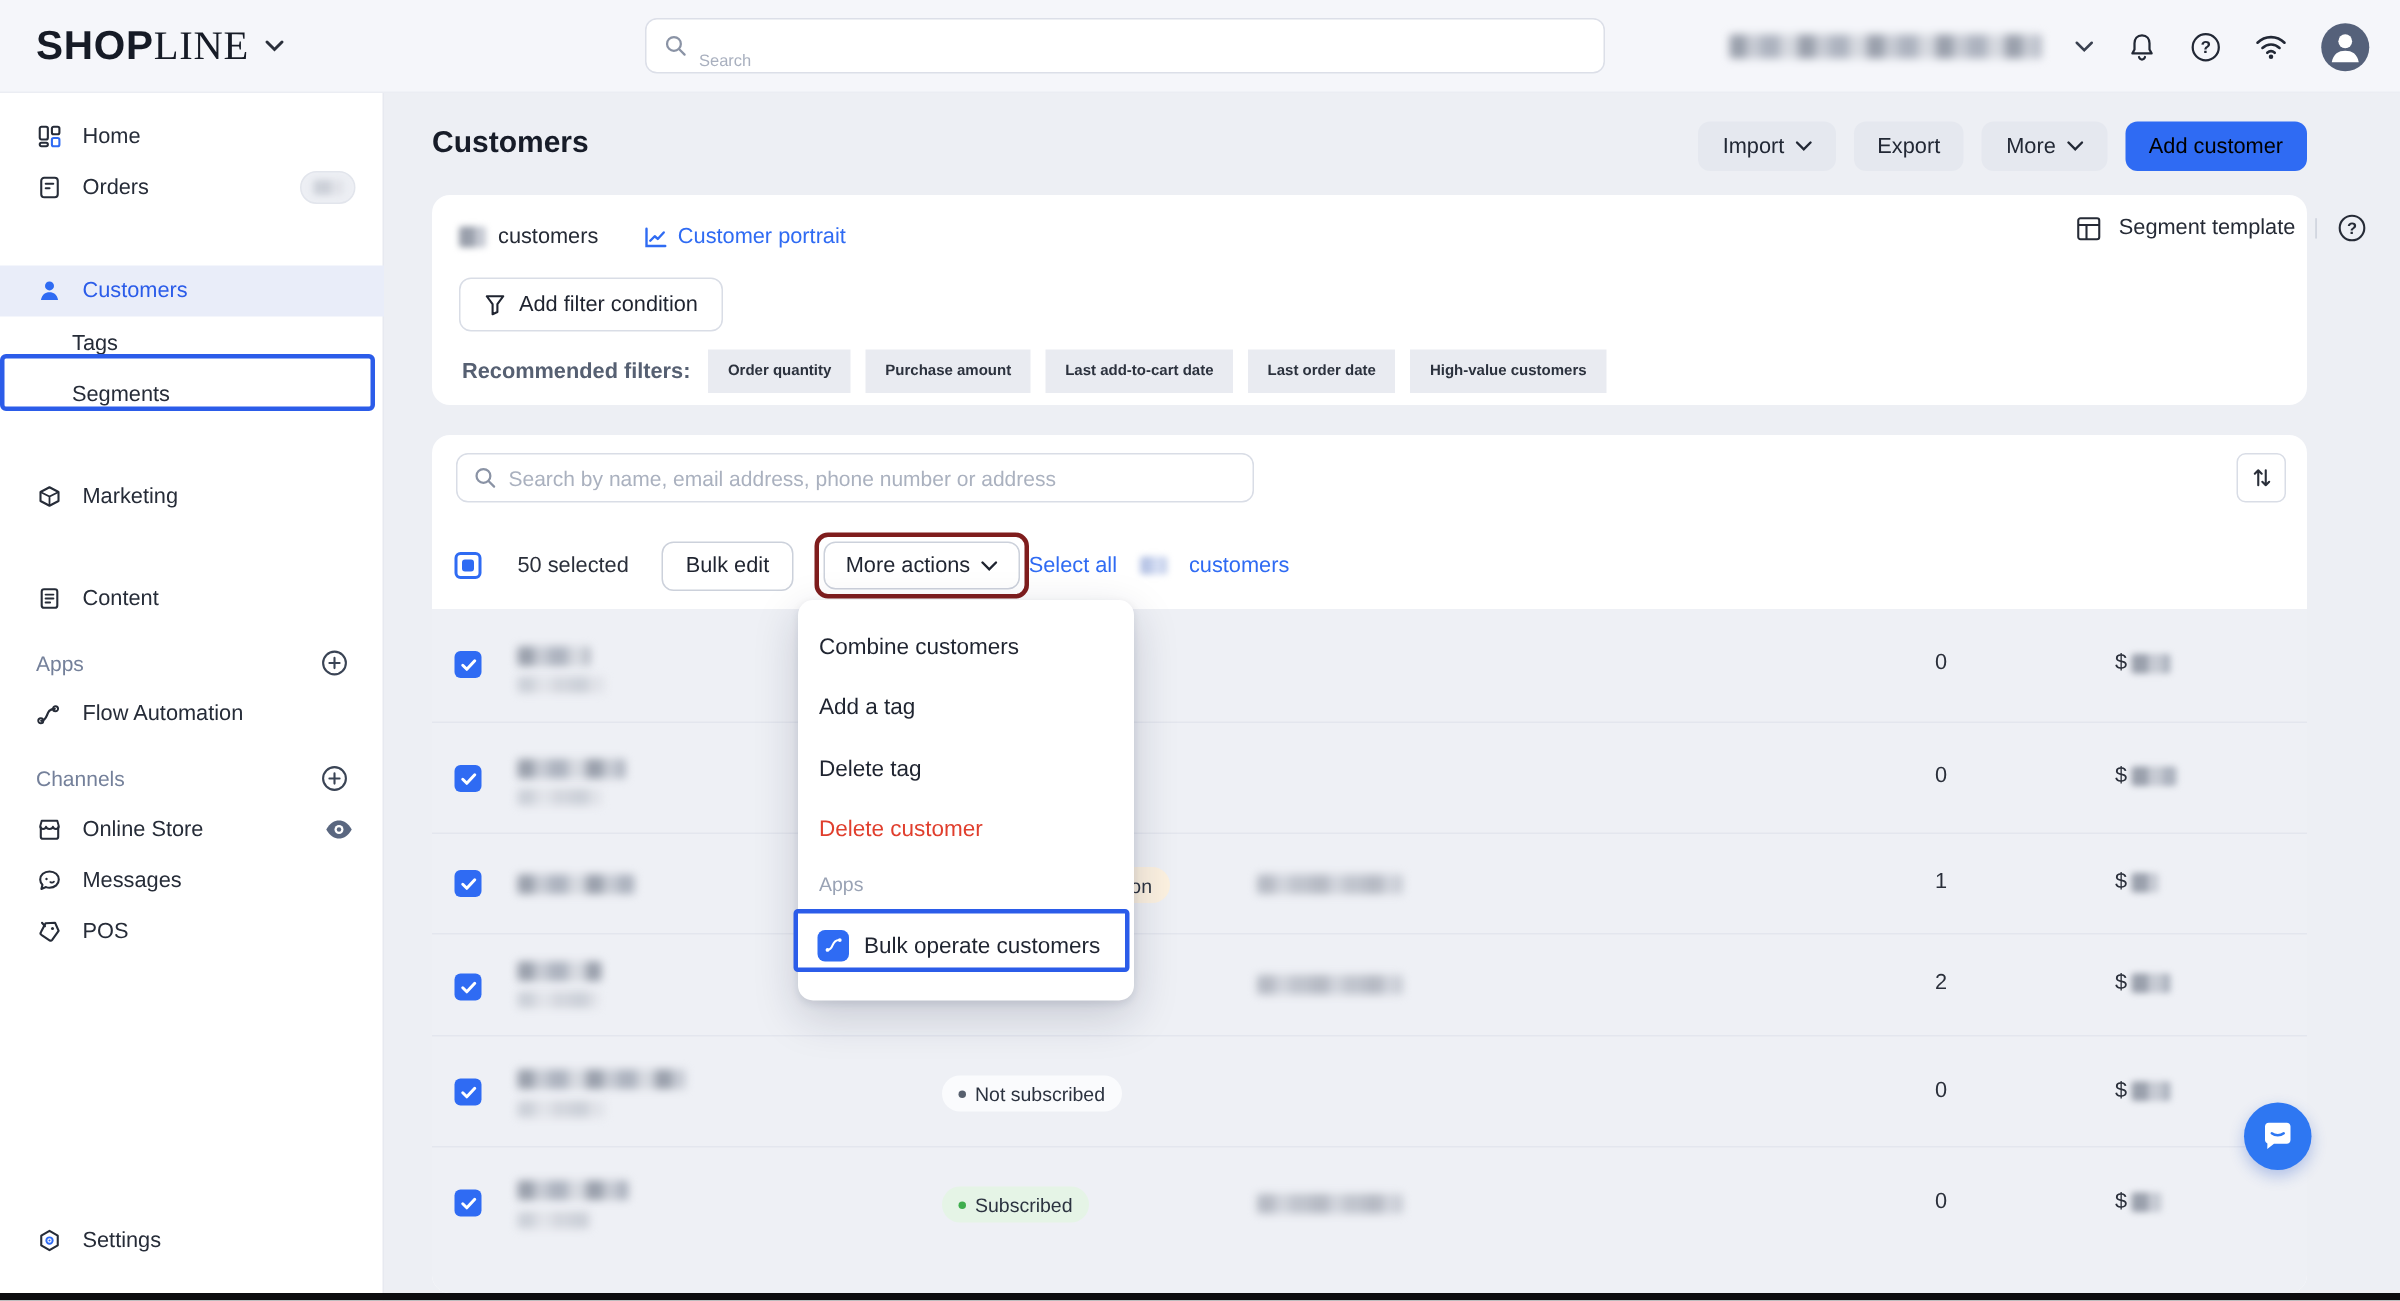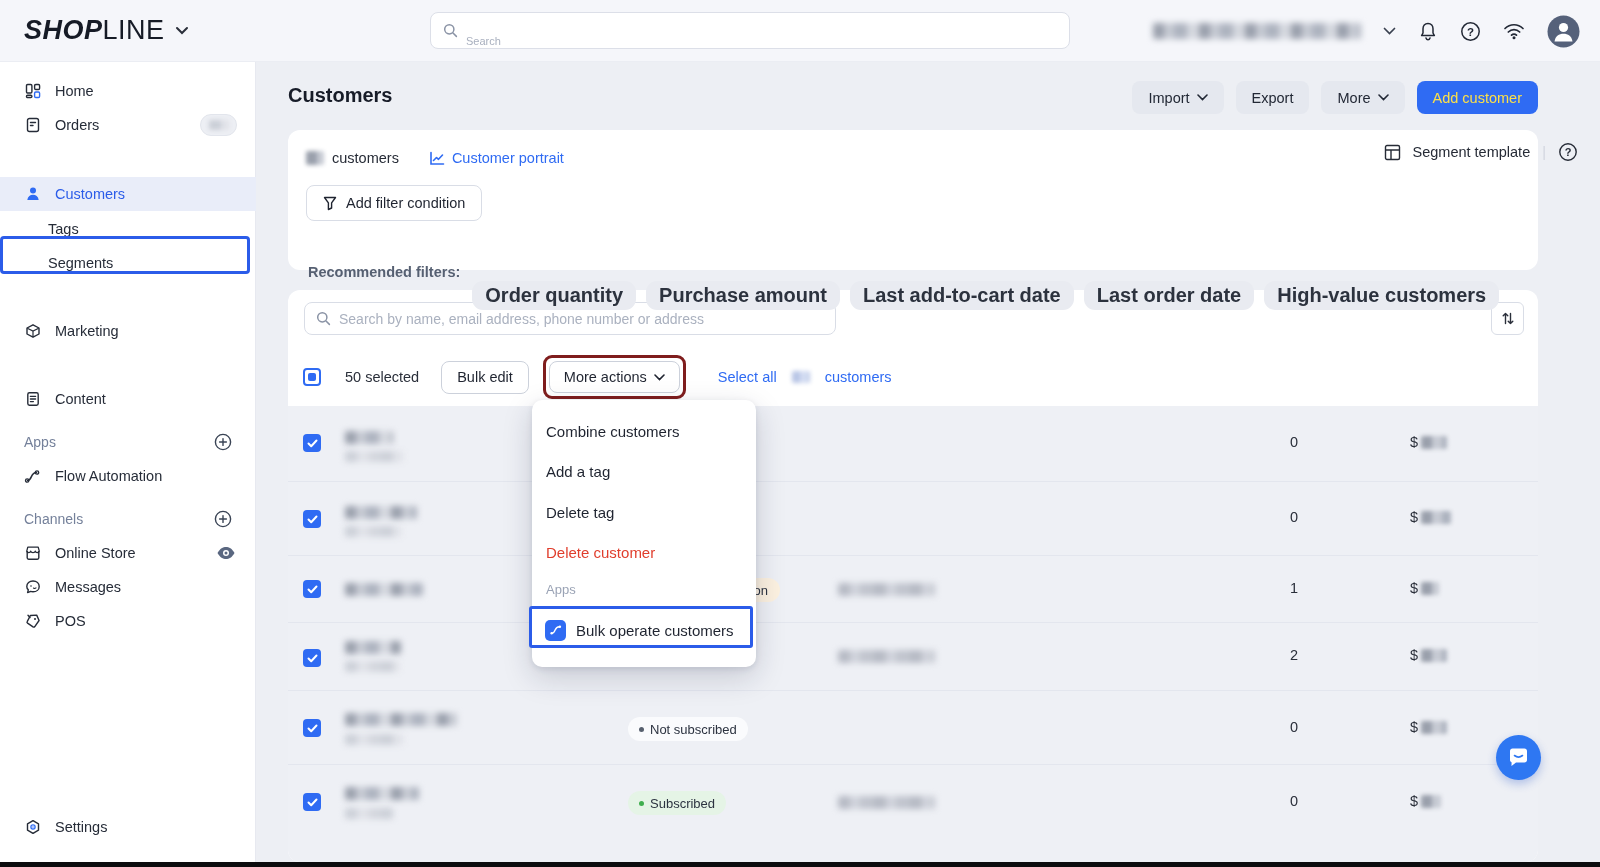--- a/index.html
+++ b/index.html
@@ -3,22 +3,22 @@
 <meta charset="utf-8">
 <style>
   * { margin:0; padding:0; box-sizing:border-box; }
   html,body { width:1600px; height:867px; overflow:hidden; }
   body { font-family:"Liberation Sans", sans-serif; background:#edeff4; position:relative; color:#22272f; }
 
   
   .topbar { position:absolute; left:0; top:0; width:1600px; height:62px; background:#f5f6fa; border-bottom:1px solid #ebedf3; z-index:20; }
   .logo-wrap { position:absolute; left:24px; top:15px; display:flex; align-items:center; gap:10px; }
   .logo { font-size:27px; letter-spacing:.5px; color:#161b26; }
-  .logo b { font-weight:800;font-style:italic; }
-  .logo span.lite { font-weight:400; }
+  .logo b { font-weight:800; }
+  .logo span.lite { font-weight:400;font-family:Liberation Serif, serif; }
   .hdr-search { position:absolute; left:430px; top:12px; width:640px; height:37px; background:#fff; border:1px solid #dcdfe8; border-radius:8px; display:flex; align-items:center; padding:0 12px; gap:8px; }
   .hdr-search input { border:none; outline:none; flex:1; font-size:11px; font-family:inherit; color:#a16207; background:transparent;margin-top:20px; }
   .hdr-search input::placeholder { color:#a9b0bf; }
   .hdr-right { position:absolute; right:20px; top:0; height:62px; display:flex; align-items:center; gap:22px; }
 
   
   .bblur { filter:blur(3px); border-radius:2px; display:inline-block; vertical-align:middle;
     background:repeating-linear-gradient(90deg,#9aa0ac 0 11px,#c6cad3 11px 21px,#adb3bf 21px 34px,#d5d8df 34px 46px); }
   .bblur.light { background:repeating-linear-gradient(90deg,#ccd0d8 0 12px,#e0e2e8 12px 24px,#d3d6dd 24px 36px); }
   .bblur.tiny { filter:blur(2px); }
@@ -30,37 +30,37 @@
   .nav-sub { padding-left:48px; }
   .nav-section { position:absolute; left:0; width:256px; height:30px; display:flex; align-items:center; padding-left:24px; padding-right:24px; font-size:14px; color:#74809a; justify-content:space-between; }
   .nav-selected { background:#e9edf9; color:#2b5ce9; font-weight:500; }
   .hl-box { position:absolute; border:3px solid #2b5ce9; border-radius:4px; pointer-events:none; z-index:30; }
   .pill-badge { position:absolute; left:200px; width:37px; height:22px; border-radius:11px; background:#edeff4; border:1px solid #e2e5ec; display:flex; align-items:center; justify-content:center; }
 
   
   .main-title { position:absolute; left:288px; top:84px; font-size:20px; font-weight:700; color:#171c28; }
   .btn { display:inline-flex; align-items:center; justify-content:center; gap:7px; border-radius:8px; font-size:14.5px; font-weight:500; cursor:pointer; border:none; font-family:inherit; }
   .btn.gray { background:#e5e8ef; color:#222835; }
-  .btn.blue { background:#2f6bf3; color:#fde047; }
+  .btn.blue { background:#2f6bf3; color:#000000; }
   .btn.white { background:#fff; border:1px solid #ccd1db; color:#1f2430; }
   .top-actions { position:absolute; right:62px; top:81px; display:flex; gap:12px; }
   .top-actions .btn { height:33px; padding:0 16px; }
 
   .card { position:absolute; background:#fff; border-radius:12px; }
   .card1 { left:288px; top:130px; width:1250px; height:140px; }
   .card2 { left:288px; top:290px; width:1250px; height:572px; overflow:hidden; }
 
   .tab-row { position:absolute; left:18px; top:13px; height:30px; display:flex; align-items:center; gap:8px; }
   .link-blue { color:#2f6bf3; font-size:14.5px; display:inline-flex; align-items:center; gap:7px; cursor:pointer; }
   .seg-right { position:absolute; right:22px; top:142px; display:flex; align-items:center; gap:12px; font-size:14.5px; color:#262b36; z-index:5; }
 
   .filter-btn { position:absolute; left:306px; top:185px; height:36px; padding:0 16px; background:#fff; border:1px solid #d9dde6; border-radius:8px; display:inline-flex; align-items:center; gap:9px; font-size:14.5px; color:#1f2430; cursor:pointer; z-index:5; }
   .rec-row { position:absolute; left:308px; top:233px; display:flex; align-items:center; gap:10px; z-index:5;font-weight:bold; }
   .rec-label { font-size:14.5px; color:#566072; margin-right:2px; }
-  .chip { height:29px; padding:0 13px; background:#e9ebf1; border-radius:11px; display:inline-flex; align-items:center; font-size:20px; color:#2c323e; cursor:pointer;margin-top:48px; }
+  .chip { height:29px; padding:0 13px; background:#e9ebf1; border-radius:0; display:inline-flex; align-items:center; font-size:10px; color:#2c323e; cursor:pointer; }
 
   .tbl-search { position:absolute; left:16px; top:12px; width:532px; height:33px; background:#fff; border:1px solid #d9dde6; border-radius:8px; display:flex; align-items:center; gap:8px; padding:0 11px; }
   .tbl-search input { border:none; outline:none; flex:1; font-size:14px; font-family:inherit; background:transparent; color:#222; }
   .tbl-search input::placeholder { color:#aab1bf; }
   .sort-btn { position:absolute; right:14px; top:12px; width:33px; height:33px; background:#fff; border:1px solid #d9dde6; border-radius:6px; display:flex; align-items:center; justify-content:center; cursor:pointer; }
 
   .bulk-row { position:absolute; left:0; top:58px; width:1252px; height:58px; display:flex; align-items:center; }
   .cb { width:18px; height:18px; border-radius:4px; flex:0 0 18px; }
   .cb.ind { background:#fff; border:2px solid #2f6bf3; display:flex; align-items:center; justify-content:center; }
   .cb.ind i { width:8px; height:8px; background:#2f6bf3; border-radius:2px; display:block; }
@@ -388,21 +388,21 @@
         <span>Bulk edit</span>
       </button>
     <span style="margin-left:14px; border:3px solid #7f1d1d; border-radius:9px; padding:3px;">
       <button class="btn white" style="height:32px;padding:0 14px;">
         <span>More actions</span>
         <svg width="11" height="7" viewBox="0 0 11 7">
             <path d="M1 1 L5.5 5.5 L10 1" fill="none" stroke="#1f2430" stroke-width="1.6" stroke-linecap="round"></path>
           </svg>
       </button>
     </span>
-    <span style="margin-left:32px; color:#2f6bf3; font-size:14.5px; font-weight:500; display:inline-flex; align-items:center; gap:15px;">
+    <span style="margin-left:0; color:#2f6bf3; font-size:14.5px; font-weight:500; display:inline-flex; align-items:center; gap:15px;">
       <span>Select all</span>
       <span class="bblur tiny" style="width:18px;height:12px;background:repeating-linear-gradient(90deg,#b9c6e6 0 8px,#d3dcf2 8px 16px);"></span>
       <span>customers</span>
     </span>
   </div>
 
   <div class="rows-zone">
 
     <div class="trow" style="top:0; height:75px; border-top:none;">
       <span class="cb checked" style="top:28px;">

